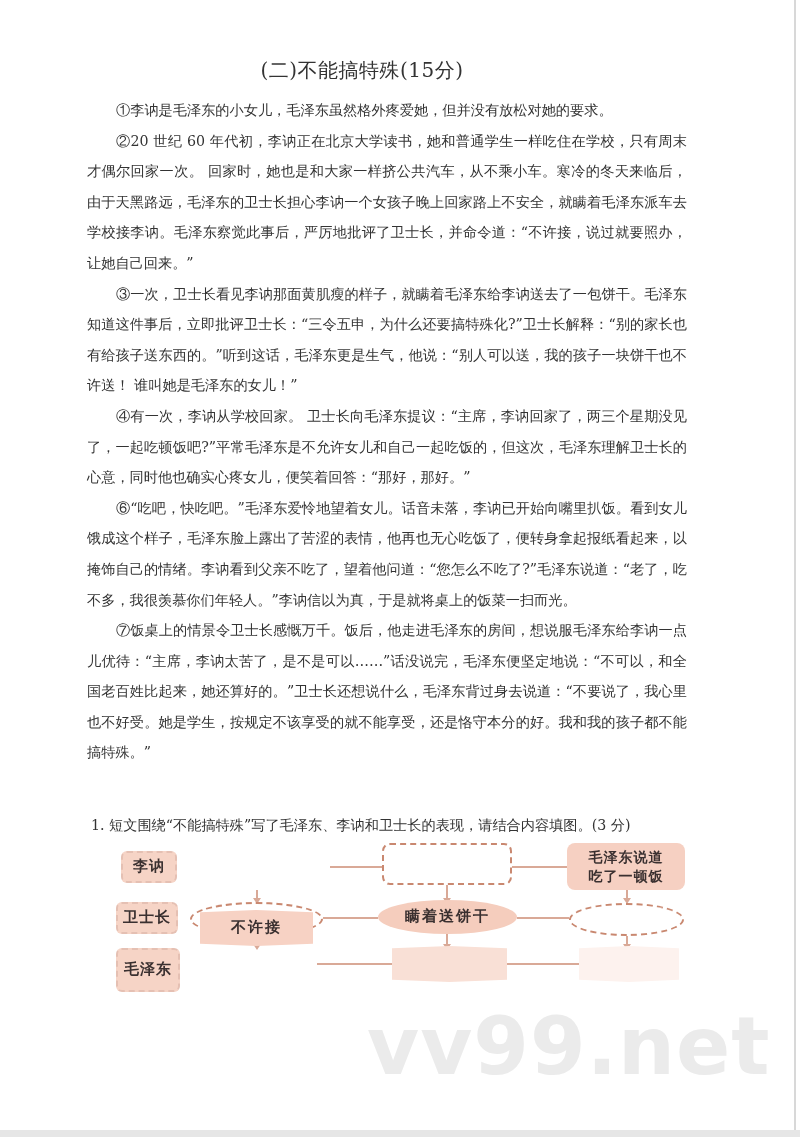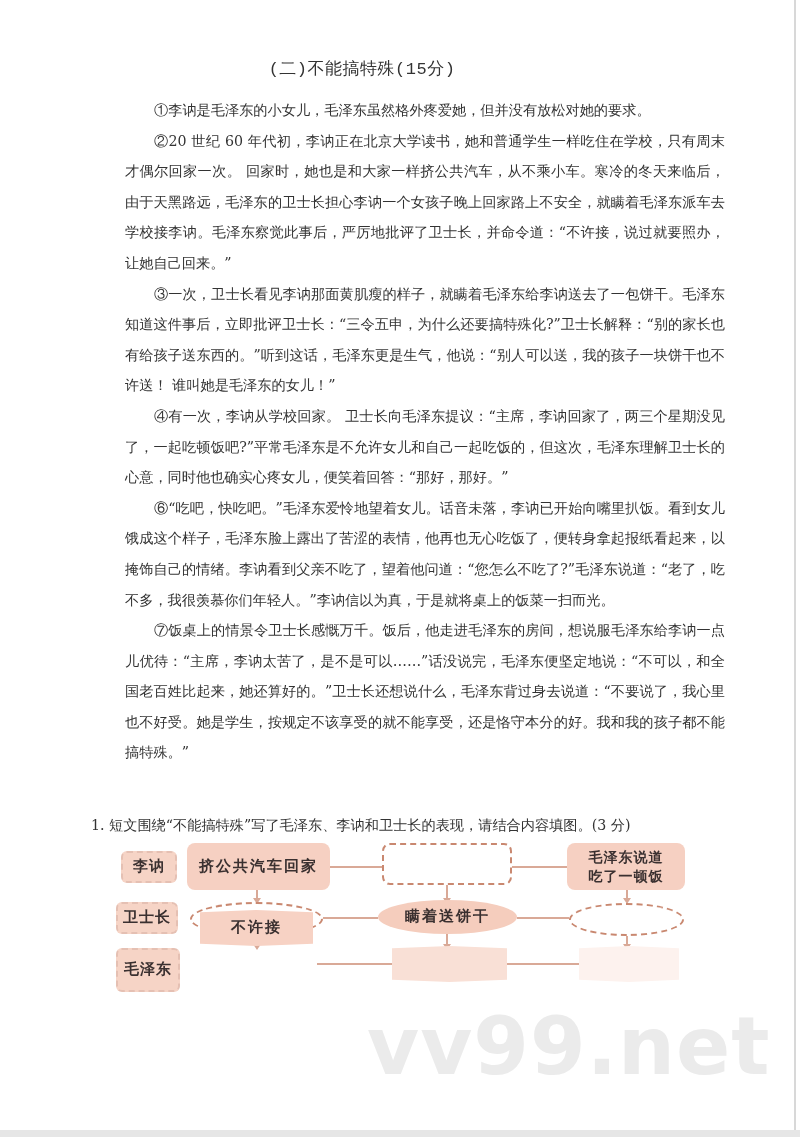--- a/index.html
+++ b/index.html
@@ -16,27 +16,26 @@
     background: #fff;
     border-right: 2px solid #d8d8d8;
     border-bottom: 2px solid #d8d8d8;
   }
   .bottom-bar {
     position: absolute; left: 0; top: 1130px; width: 800px; height: 7px;
     background: #e6e6e6;
   }
   .title {
     position: absolute; left: 0; width: 724px; top: 57px;
-    text-align: center; font-size: 17px; color: #333;
+    text-align: center; font-size: 20px; color: #333;
     letter-spacing: 0.5px;
-    font-family: Liberation Mono, monospace;
   }
   .body-text {
     position: absolute; left: 87px; width: 600px; top: 95px;
-    font-size: 14.2px; line-height: 30.6px; color: #333; margin-left: 38px;
+    font-size: 14.2px; line-height: 30.6px; color: #333;
   }
   .para { margin: 0; text-indent: 29px; text-align: justify; text-align-last: left; }
   .underline { text-decoration: underline; text-underline-offset: 4px; text-decoration-thickness: 1px; }
   .question {
     position: absolute; left: 91px; top: 816px; font-size: 14.2px; color: #333;
   }
   
   .diagram { position: absolute; left: 0; top: 0; width: 800px; height: 1137px; pointer-events: none; }
   .diagram > * { pointer-events: auto; }
   .node {
@@ -103,21 +102,20 @@
     <div class="arrow" style="left:443px; top:944px;"></div>
     <div class="vline" style="left:626px; top:890px; height:10px;"></div>
     <div class="arrow" style="left:623px; top:898px;"></div>
     <div class="vline" style="left:626px; top:936px; height:10px;"></div>
     <div class="arrow" style="left:623px; top:944px;"></div>
 
     <div class="node label-node" style="left:121px; top:851px; width:56px; height:32px;">李讷</div>
     <div class="node label-node" style="left:116px; top:902px; width:62px; height:32px;">卫士长</div>
     <div class="node label-node" style="left:116px; top:948px; width:64px; height:44px;">毛泽东</div>
 
-    <div class="node rect-filled" style="left:187px; top:843px; width:143px; height:47px;">挤公共汽车回家</div>
     <div class="node ellipse-dashed" style="left:190px; top:902px; width:133px; height:34px;"></div>
     <div class="node banner" style="left:200px; top:910px; width:113px; height:36px;">不许接</div>
 
     <div class="node rect-dashed" style="left:382px; top:843px; width:130px; height:42px;"></div>
     <div class="node ellipse-filled" style="left:378px; top:900px; width:139px; height:34px;">瞒着送饼干</div>
     <div class="node banner banner-faint" style="left:392px; top:946px; width:115px; height:36px;"></div>
 
     <div class="node rect-filled" style="left:567px; top:843px; width:118px; height:47px; font-size:14px; letter-spacing:1px; white-space:pre-line;"><span>毛泽东说道
 吃了一顿饭</span></div>
     <div class="node ellipse-dashed" style="left:569px; top:903px; width:115px; height:33px;"></div>

